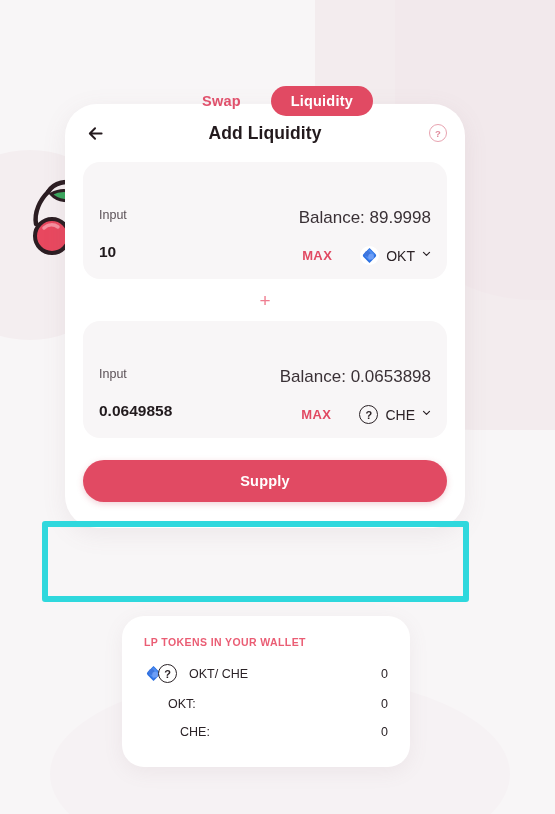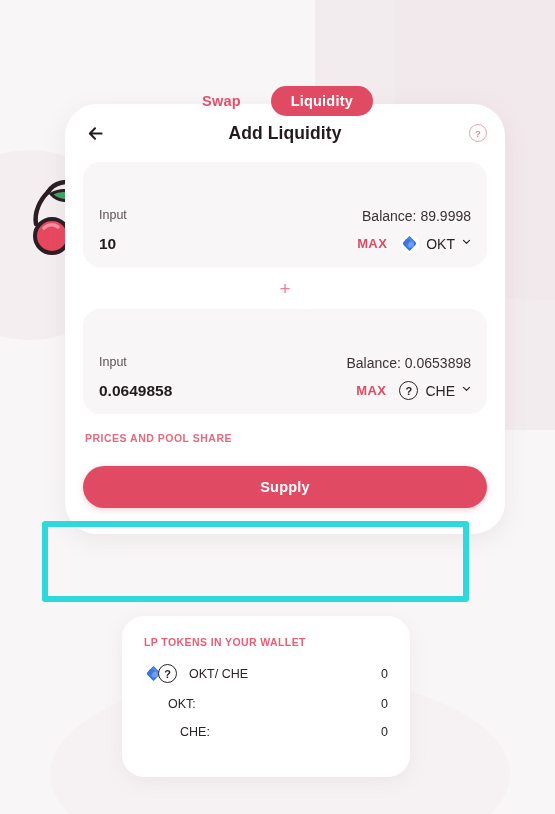--- a/index.html
+++ b/index.html
@@ -97,21 +97,21 @@
   .tab.active {
     color: #ffffff;
     background: #e14a63;
   }
 
   
   .card {
     position: absolute;
     left: 65px;
     top: 104px;
-    width: 440px;
+    width: 400px;
     background: #ffffff;
     border-radius: 32px;
     box-shadow: 0 6px 24px rgba(140,110,120,0.10);
     z-index: 5;
     padding-bottom: 18px;
   }
 
   .card-header {
     position: relative;
     height: 58px;
@@ -166,21 +166,21 @@
     display: flex;
     justify-content: space-between;
     margin-bottom: 10px;
     margin-top: 33px;
   }
   .panel-label {
     font-size: 12.5px;
     color: #5b5157;
   }
   .panel-balance {
-    font-size: 14px;
+    font-size: 17px;
     color: #3a3136;
   }
   .panel-bottom {
     display: flex;
     justify-content: space-between;
     align-items: center;
   }
   .panel-value {
     font-size: 15.5px;
     font-weight: bold;
@@ -188,21 +188,22 @@
     border: none;
     background: transparent;
     outline: none;
     padding: 0;
     width: 190px;
     font-family: "Liberation Sans", sans-serif;
   }
   .panel-right {
     display: flex;
     align-items: center;
-    gap: 13px;
+    gap: 28px;
+    margin-top: 8px;
   }
   .max-btn {
     font-size: 13px;
     font-weight: bold;
     color: #e14a63;
     letter-spacing: .4px;
     cursor: pointer;
     user-select: none;
   }
   .token-sel {
@@ -321,21 +322,21 @@
 
   
   .lp-card {
     position: absolute;
     left: 122px;
     top: 616px;
     width: 288px;
     background: #ffffff;
     border-radius: 22px;
     box-shadow: 0 5px 20px rgba(140,110,120,0.09);
-    padding: 20px 22px 38px 22px;
+    padding: 20px 22px 28px 22px;
     box-sizing: border-box;
     z-index: 5;
   }
   .lp-title {
     font-size: 10.5px;
     font-weight: bold;
     color: #ea5d74;
     letter-spacing: .4px;
     margin-bottom: 16px;
   }
@@ -453,21 +454,20 @@
           <span class="unknown-icon">?</span>
           <span class="token-name">CHE</span>
           <svg class="chev" viewBox="0 0 12 12">
             <path d="M2 4.5 L6 8.5 L10 4.5" stroke="#2b2226" stroke-width="1.6" fill="none" stroke-linecap="round" stroke-linejoin="round"></path>
           </svg>
         </div>
       </div>
     </div>
   </div>
 
-  <div class="prices-title">PRICES AND POOL SHARE</div>
 
   <div class="supply-wrap">
     <button class="supply-btn">Supply</button>
   </div>
 </div>
 
 <div class="highlight-box"></div>
 
 <div class="lp-card">
   <div class="lp-title">LP TOKENS IN YOUR WALLET</div>

